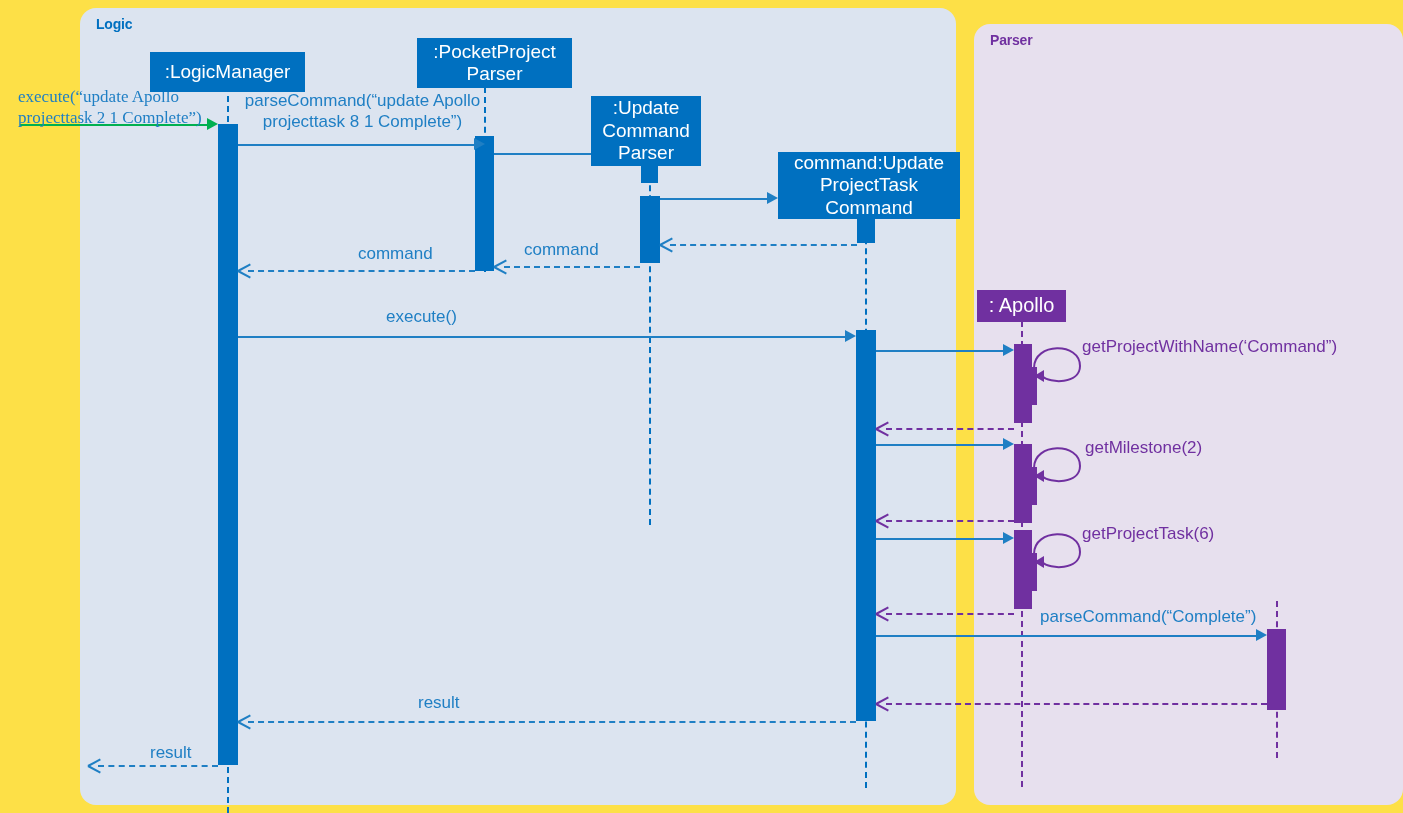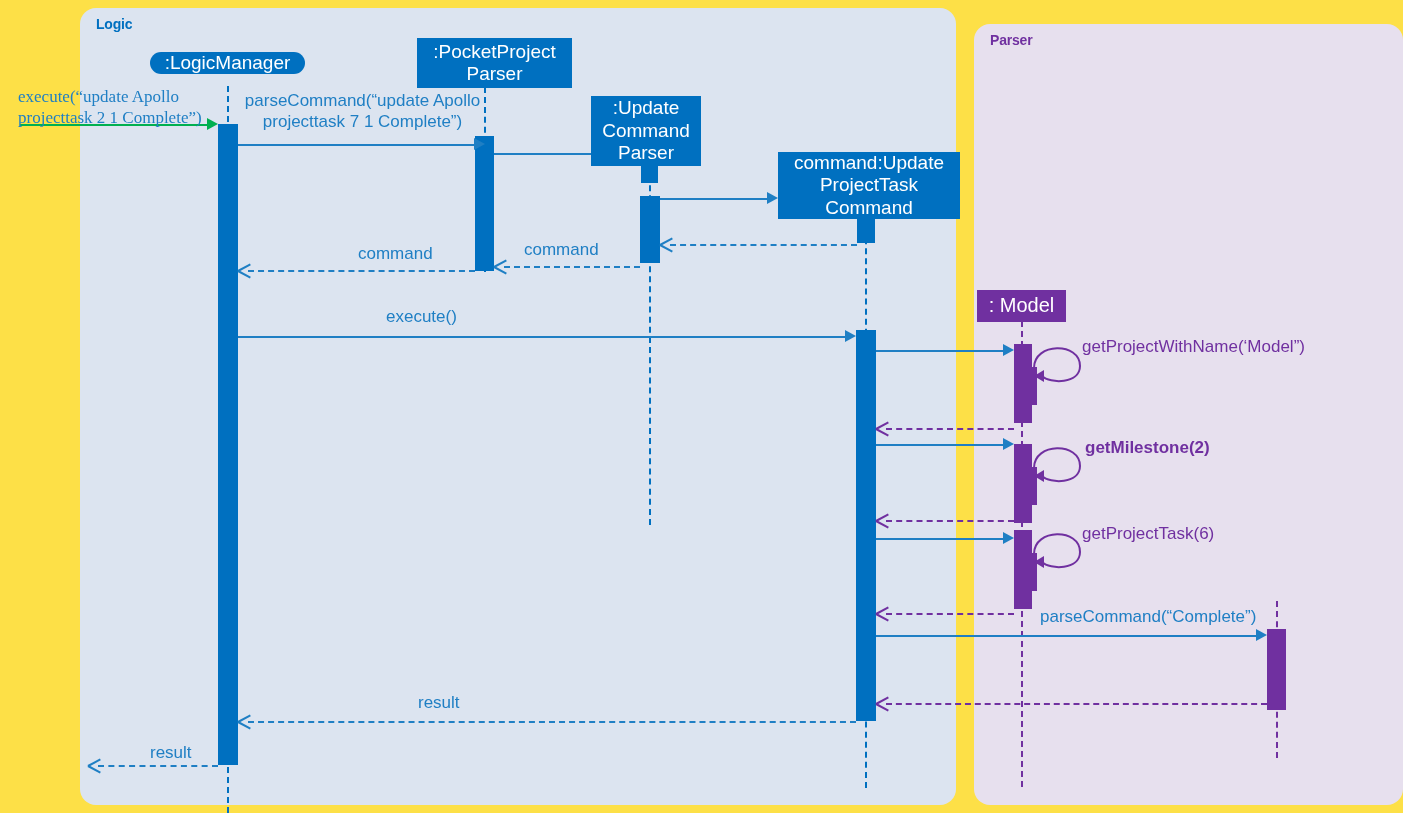--- a/index.html
+++ b/index.html
@@ -191,21 +191,21 @@
     <div class="arrow-right" style="left:187px;"></div>
   </div>
   <div class="msg-label" style="left: 18px; top: 86px; width: 210px; color: rgb(31, 127, 196); white-space: pre-line; font-family: Liberation Serif, serif;">execute(“update Apollo
 projecttask 2 1 Complete”)</div>
 
   <div class="msg" style="left:238px; top:144px; width:247px;">
     <div class="line" style="width:236px;"></div>
     <div class="arrow-right" style="left:236px;"></div>
   </div>
   <div class="msg-label center" style="left: 240px; top: 90px; width: 245px; white-space: pre-line;">parseCommand(“update Apollo
-projecttask 7 1 Complete”)</div>
+projecttask 8 1 Complete”)</div>
 
   <div class="msg" style="left:494px; top:153px; width:147px;">
     <div class="line" style="width:136px;"></div>
     <div class="arrow-right" style="left:136px;"></div>
   </div>
 
   <div class="msg" style="left:660px; top:198px; width:118px;">
     <div class="line" style="width:107px;"></div>
     <div class="arrow-right" style="left:107px;"></div>
   </div>
@@ -230,32 +230,32 @@
   <div class="msg" style="left:238px; top:336px; width:618px;">
     <div class="line" style="width:607px;"></div>
     <div class="arrow-right" style="left:607px;"></div>
   </div>
   <div class="msg-label" style="left:386px; top:306px;">execute()</div>
 
   <div class="msg" style="left:876px; top:350px; width:138px;">
     <div class="line" style="width:127px;"></div>
     <div class="arrow-right" style="left:127px;"></div>
   </div>
-  <div class="msg-label purple" style="left:1082px; top:336px;">getProjectWithName(‘Model”)</div>
+  <div class="msg-label purple" style="left:1082px; top:336px;">getProjectWithName(‘Command”)</div>
 
   <div class="msg purple dashed" style="left:876px; top:428px; width:138px;">
     <div class="line" style="left:10px; width:128px;"></div>
     <div class="arrow-open-left" style="left:0px;"></div>
   </div>
 
   <div class="msg" style="left:876px; top:444px; width:138px;">
     <div class="line" style="width:127px;"></div>
     <div class="arrow-right" style="left:127px;"></div>
   </div>
-  <div class="msg-label purple" style="left:1085px; top:437px;font-weight:bold;">getMilestone(2)</div>
+  <div class="msg-label purple" style="left:1085px; top:437px;">getMilestone(2)</div>
 
   <div class="msg purple dashed" style="left:876px; top:520px; width:138px;">
     <div class="line" style="left:10px; width:128px;"></div>
     <div class="arrow-open-left" style="left:0px;"></div>
   </div>
 
   <div class="msg" style="left:876px; top:538px; width:138px;">
     <div class="line" style="width:127px;"></div>
     <div class="arrow-right" style="left:127px;"></div>
   </div>
@@ -282,29 +282,29 @@
     <div class="arrow-open-left" style="left:0px;"></div>
   </div>
   <div class="msg-label" style="left:418px; top:692px;">result</div>
 
   <div class="msg dashed" style="left:88px; top:765px; width:130px;">
     <div class="line" style="left:10px; width:120px;"></div>
     <div class="arrow-open-left" style="left:0px;"></div>
   </div>
   <div class="msg-label" style="left:150px; top:742px;">result</div>
 
-  <div class="lifeline-box blue" style="left:150px; top:52px; width:155px; height:22px;border-radius:13px;">:LogicManager</div>
+  <div class="lifeline-box blue" style="left:150px; top:52px; width:155px; height:40px;">:LogicManager</div>
 
   <div class="lifeline-box blue" style="left: 417px; top: 38px; width: 155px; height: 50px; white-space: pre-line;">:PocketProject
 Parser</div>
 
   <div class="lifeline-box blue" style="left: 591px; top: 96px; width: 110px; height: 70px; white-space: pre-line;">:Update
 Command
 Parser</div>
 
   <div class="lifeline-box blue" style="left: 778px; top: 152px; width: 182px; height: 67px; white-space: pre-line;">command:Update
 ProjectTask
 Command</div>
 
-  <div class="lifeline-box purple" style="left:977px; top:290px; width:89px; height:32px; font-size:20px;">: Model</div>
+  <div class="lifeline-box purple" style="left:977px; top:290px; width:89px; height:32px; font-size:20px;">: Apollo</div>
 
 
 </div>
 
 </body></html>

